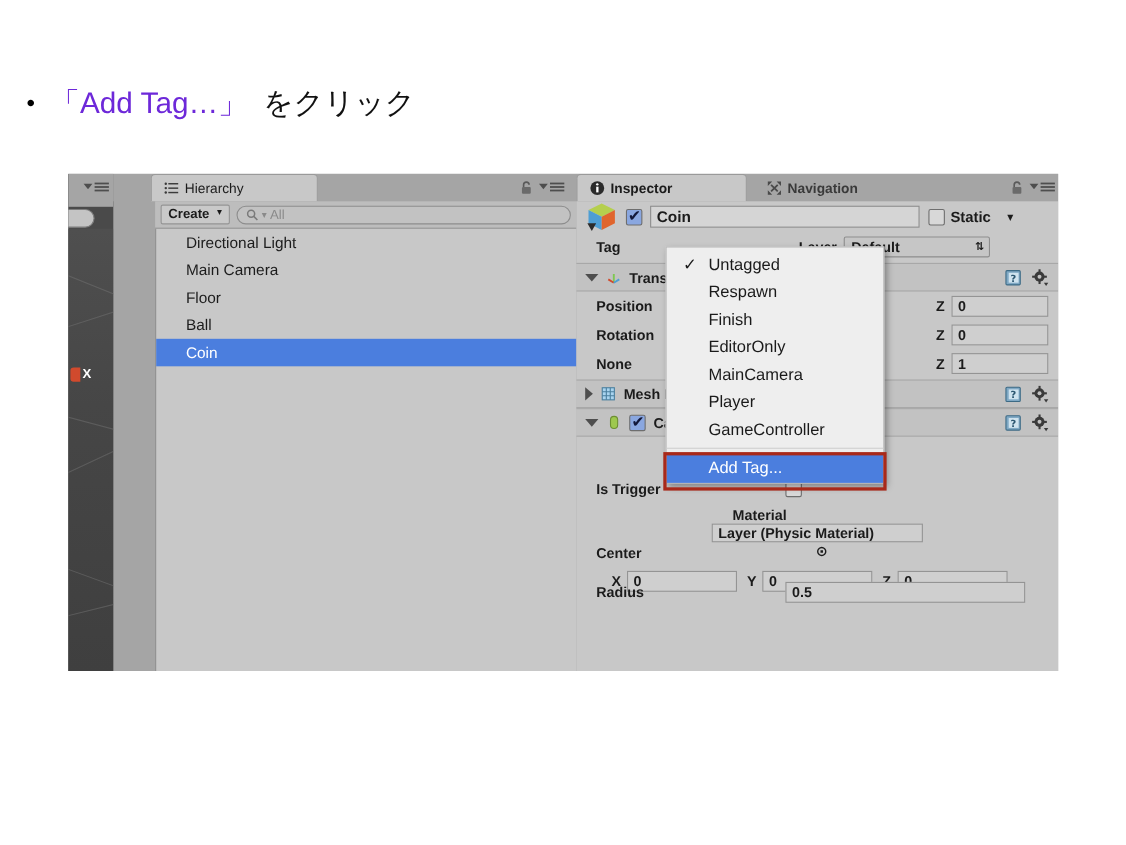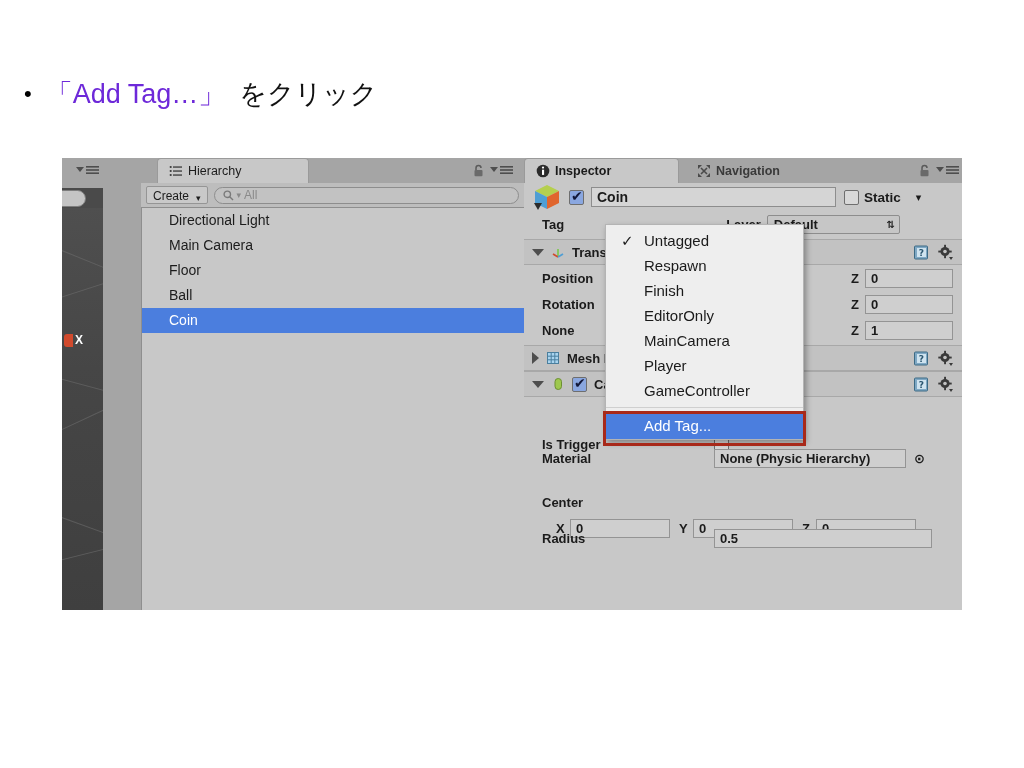--- a/index.html
+++ b/index.html
@@ -94,24 +94,25 @@
   #hierarchy .hdr-bg {
     position: absolute; left: 0; top: 0; width: 421px; height: 25px;
     background: #a5a5a5;
   }
   #hierarchy .toolbar {
     position: absolute; left: 38px; top: 25px; width: 383px; height: 25px;
     background: #bdbdbd; border-bottom: 1px solid #8e8e8e;
     display: flex; align-items: center; padding: 0 5px; gap: 6px;
   }
   .create-btn {
-    display: flex; align-items: flex-end; gap: 7px;
+    display: flex; align-items: flex-start; gap: 7px;
     height: 18px; padding: 0 6px;
     background: #c9c9c9; border: 1px solid #959595; border-radius: 2px;
     font-size: 12px;
+    font-weight: bold;
   }
   .search-field {
     flex: 1; height: 17px;
     background: #c2c2c2; border: 1px solid #8d8d8d; border-radius: 9px;
     display: flex; align-items: center; gap: 3px; padding: 0 8px;
     color: #8a8a8a; font-size: 12px;
   }
   #hierarchy .list {
     position: absolute; left: 38px; top: 50px; width: 383px; height: 402px;
     background: #c8c8c8;
@@ -260,21 +261,21 @@
       <div class="gizmo-x">
         <div class="nub"></div>
         <div class="lbl">X</div>
       </div>
     </div>
   </div>
 
   <div id="hierarchy">
     <div class="hdr-bg"></div>
 
-    <div class="tab active" style="left:54px; width:152px;">
+    <div class="tab active" style="left:34px; width:152px;">
       <svg class="tab-ico" viewBox="0 0 14 14">
         <circle cx="1.7" cy="3" r="1.1" fill="#3a3a3a"></circle>
         <circle cx="1.7" cy="7" r="1.1" fill="#3a3a3a"></circle>
         <circle cx="1.7" cy="11" r="1.1" fill="#3a3a3a"></circle>
         <rect x="4" y="2.4" width="9" height="1.3" fill="#3a3a3a"></rect>
         <rect x="4" y="6.4" width="9" height="1.3" fill="#3a3a3a"></rect>
         <rect x="4" y="10.4" width="9" height="1.3" fill="#3a3a3a"></rect>
       </svg>
       <span>Hierarchy</span>
     </div>
@@ -497,24 +498,24 @@
           </svg>
         </div>
         <span style="margin-left:12px;">Edit Collider</span>
       </div>
 
       <div class="field-row" style="top:248px;">
         <span class="f-label" style="width:200px;">Is Trigger</span>
         <div class="cb" style="margin-left:-10px;"></div>
       </div>
 
-      <div class="field-row" style="top:262px;">
+      <div class="field-row" style="top:278px;flex-direction:column;">
         <span class="f-label" style="width:190px;">Material</span>
         <div class="num-box" style="width:192px; background:#cfcfcf;">
-          <span>None (Physic Hierarchy)</span>
+          <span>Layer (Physic Material)</span>
         </div>
         <span style="margin-left:8px; font-size:13px;">⊙</span>
       </div>
 
       <div class="field-row" style="top:306px;">
         <span class="f-label">Center</span>
       </div>
 
       <div class="field-row" style="top:332px;">
         <span style="width:32px;"></span>

